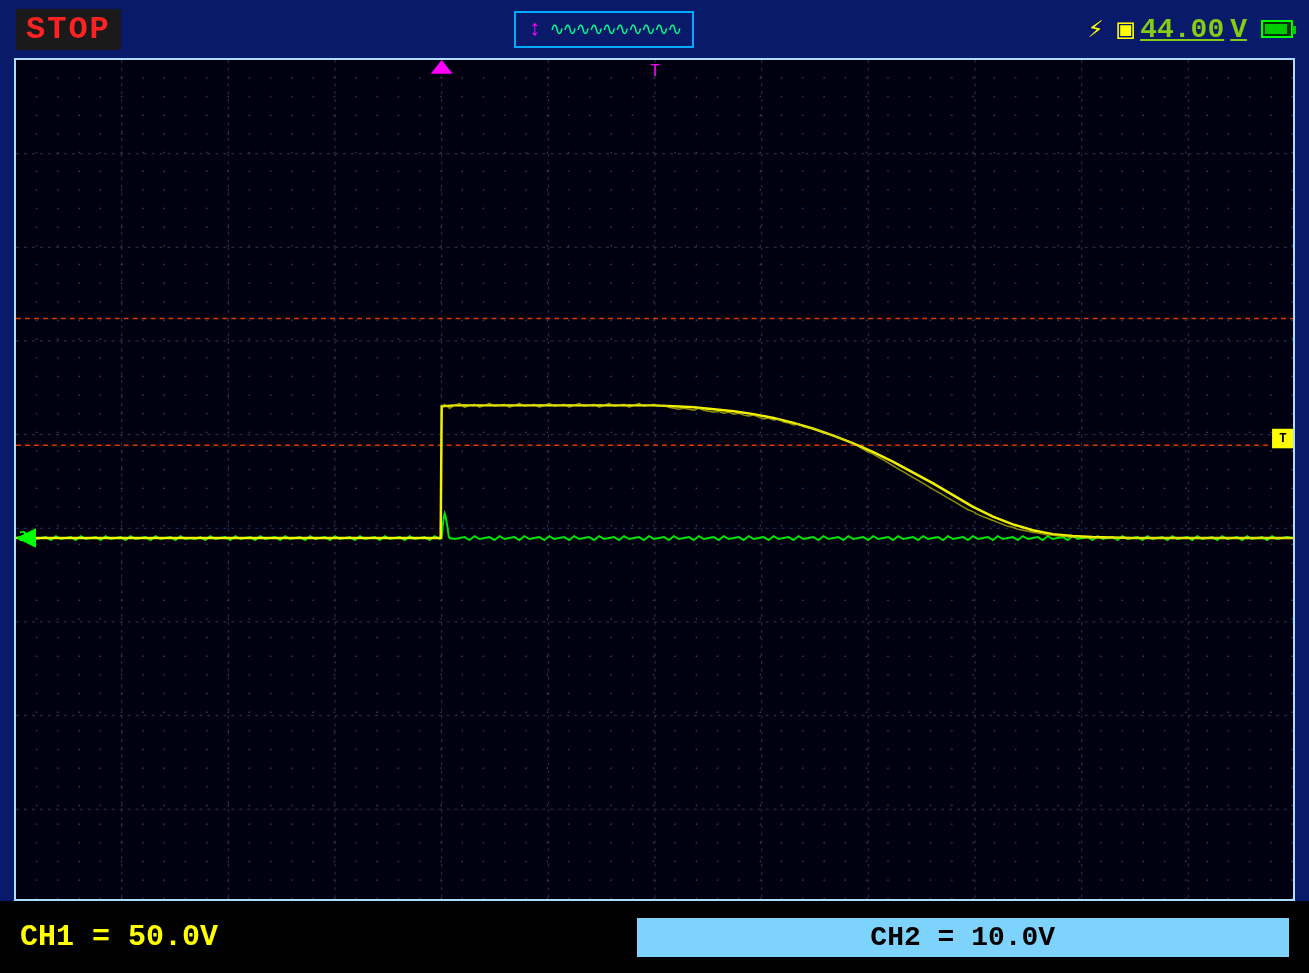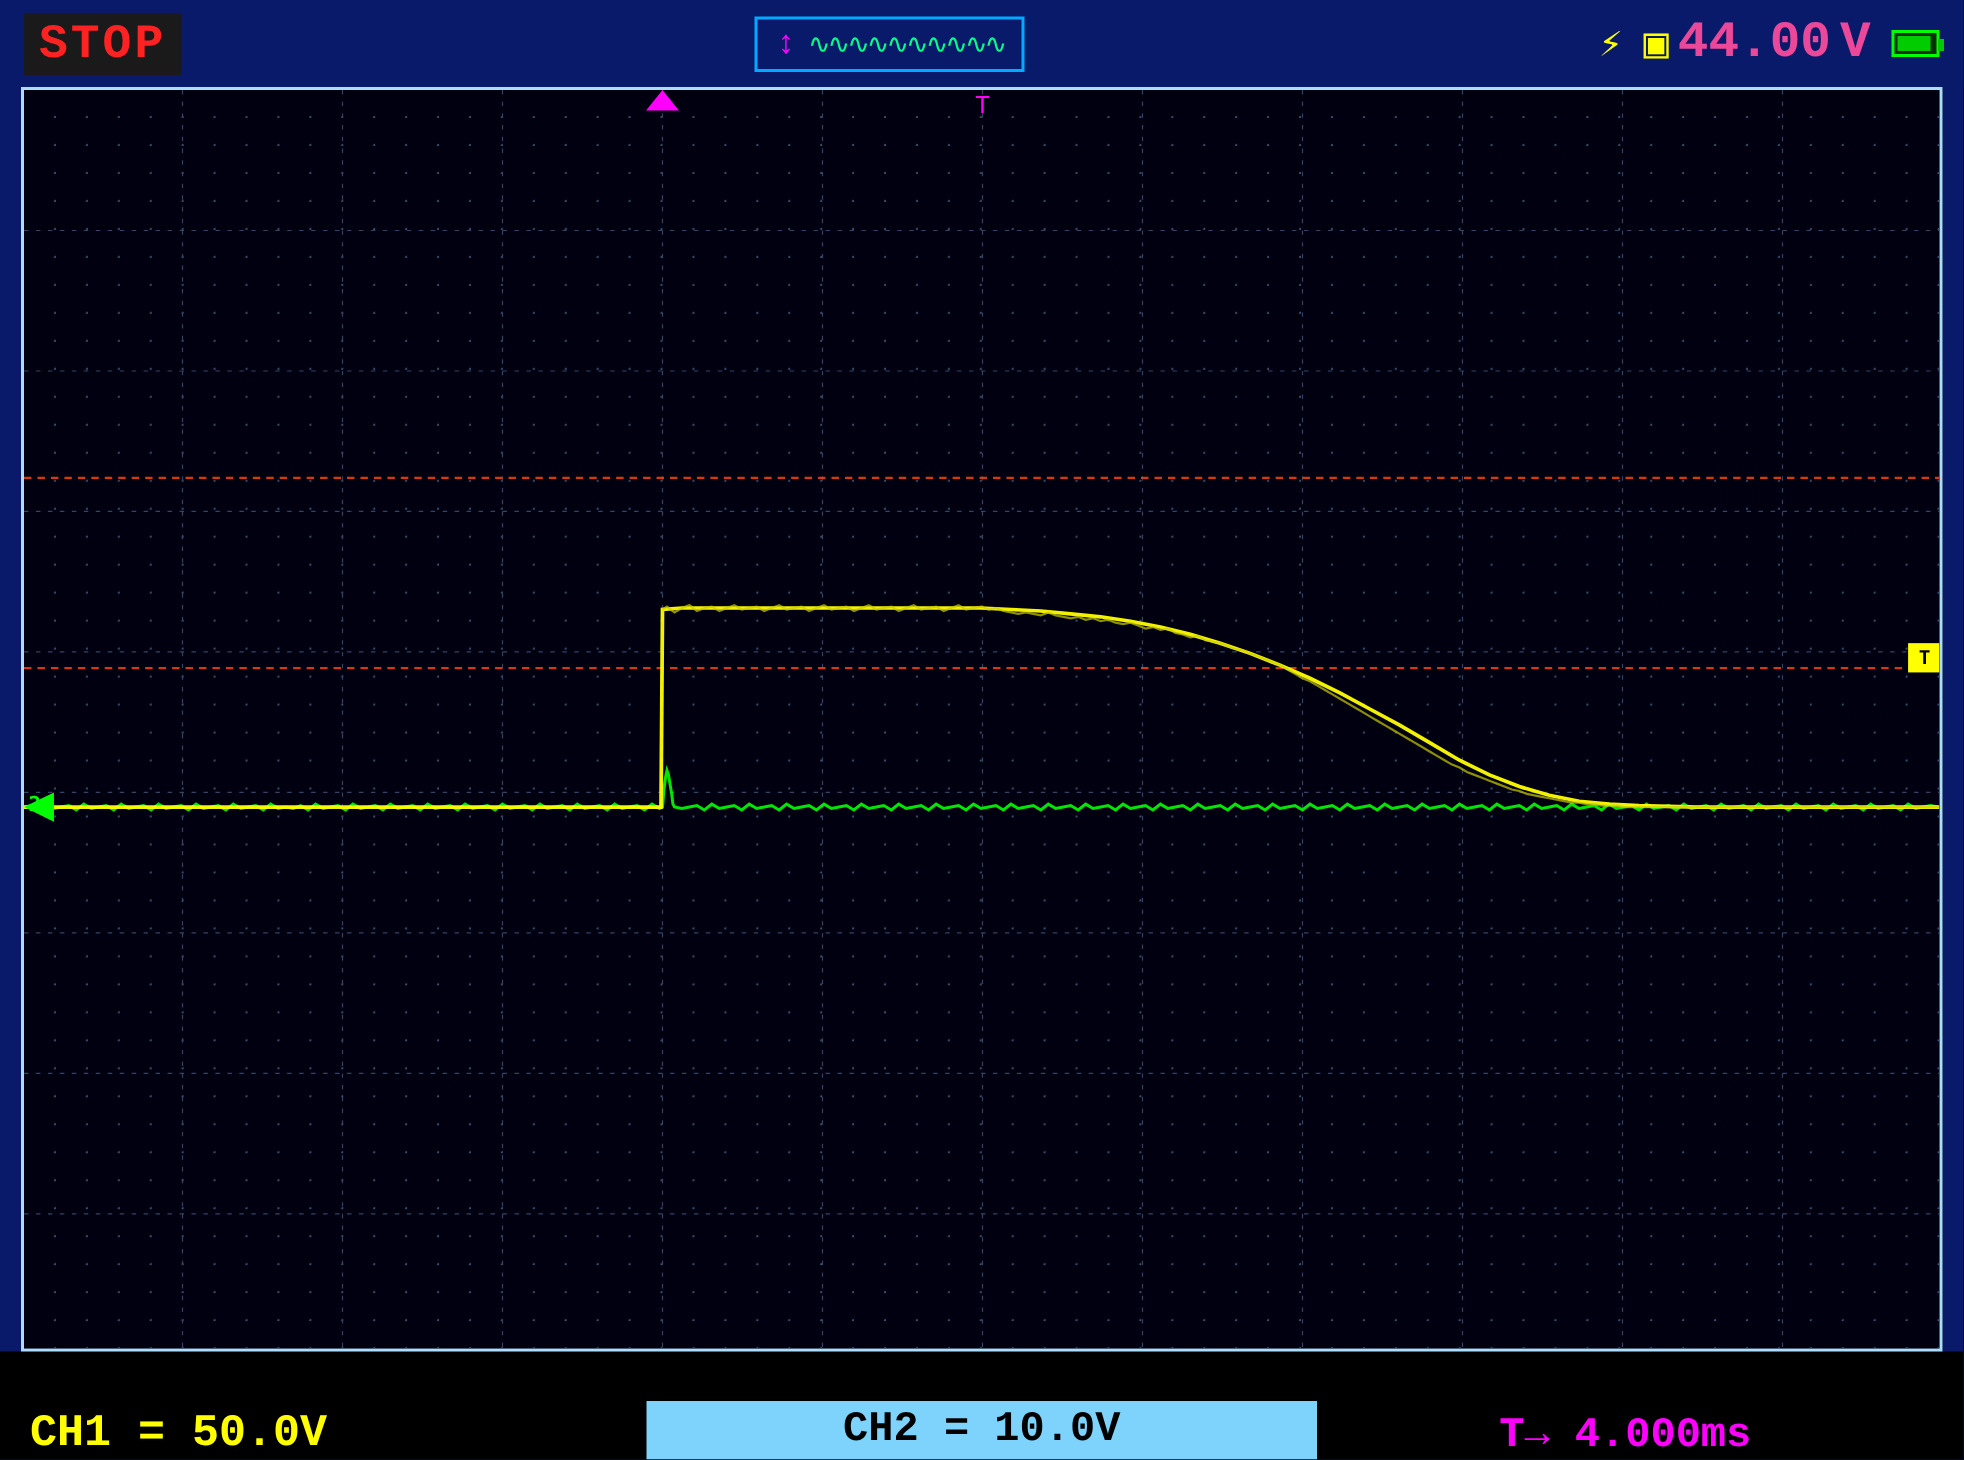--- a/index.html
+++ b/index.html
@@ -74,23 +74,24 @@
       align-items: center;
       gap: 6px;
     }
 
     .battery-icon {
       color: #ffff00;
       font-size: 28px;
     }
 
     .voltage-display {
-      color: #ec4899;
-      font-size: 34px;
-      font-weight: bold;
+      color: #84cc16;
+      font-size: 28px;
+      font-weight: bold;
+      text-decoration: underline;
     }
 
     .battery-bar {
       width: 32px;
       height: 18px;
       border: 2px solid #00ff00;
       position: relative;
       background: #003300;
     }
     .battery-bar::after {
@@ -128,21 +129,21 @@
       top: 0; left: 0; right: 0; bottom: 0;
       width: 100%;
       height: 100%;
     }
 
     
     .bottom-bar {
       height: 72px;
       background: #000000;
       display: flex;
-      align-items: flex-end;
+      align-items: center;
       padding: 0 20px;
       gap: 0;
     }
 
     .ch1-info {
       color: #ffff00;
       font-size: 30px;
       font-weight: bold;
       flex: 1;
     }
@@ -333,14 +334,13 @@
     <rect x="1260" y="378" width="22" height="20" fill="#ffff00"></rect>
     <text x="1271" y="392" fill="#000000" font-size="13" font-family="monospace" font-weight="bold" text-anchor="middle">T</text>
 
   </svg>
 
 </div>
 
 <div class="bottom-bar">
   <div class="ch1-info">CH1 = 50.0V</div>
   <div class="ch2-info">CH2 = 10.0V</div>
-  <div class="trigger-info">T→  4.000ms</div>
 </div>
 
 </body></html>

